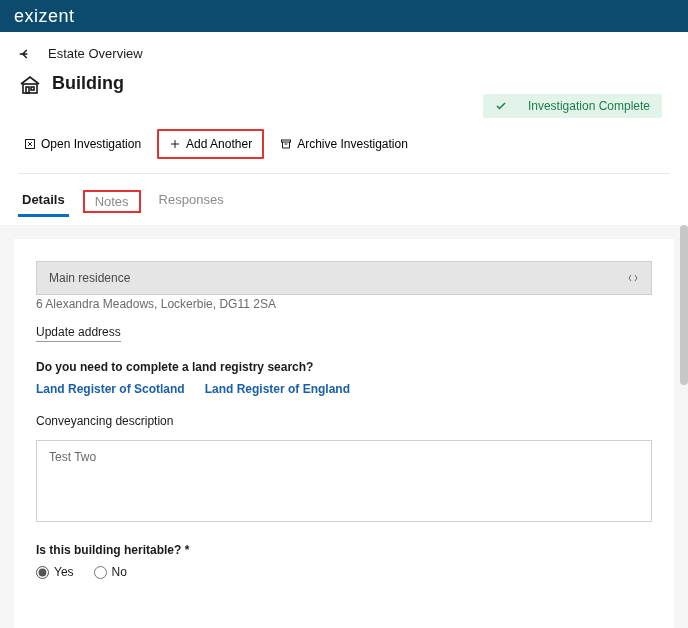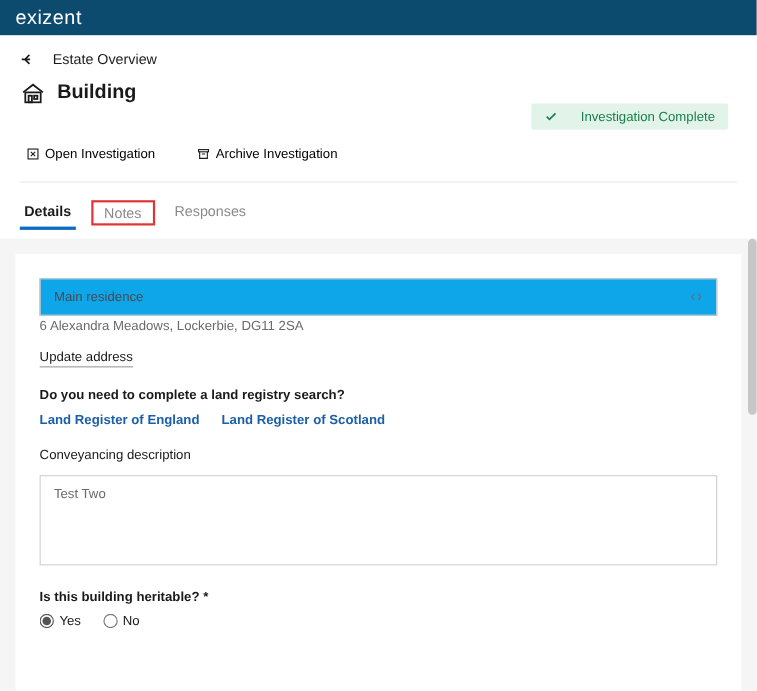--- a/index.html
+++ b/index.html
@@ -59,21 +59,21 @@
     padding: 5px 12px;
     font-size: 12px;
     display: flex;
     align-items: center;
     gap: 21px;
     border-radius: 2px;
   }
   .actions-row {
     display: flex;
     align-items: center;
-    gap: 26px;
+    gap: 10px;
     padding: 22px 18px 14px 18px;
     font-size: 12px;
     color: #1a1a1a;
   }
   .action-btn {
     display: flex;
     align-items: center;
     gap: 5px;
     padding: 4px 6px;
     cursor: pointer;
@@ -152,21 +152,21 @@
   }
   .select-box {
     width: 100%;
     border: 1px solid #cfcfcf;
     padding: 9px 12px;
     font-size: 12px;
     color: #4a4a4a;
     display: flex;
     justify-content: space-between;
     align-items: center;
-    background: #0ea5e9;
+    background: #e5e5e5;
   }
   .section-heading {
     font-size: 14px;
     font-weight: 700;
     margin-top: 18px;
   }
   .muted {
     font-size: 12px;
     color: #6a6a6a;
     margin-top: 2px;
@@ -255,20 +255,28 @@
 
 <div class="actions-row">
   <button class="action-btn">
     <svg viewBox="0 0 24 24" stroke="#1a1a1a" stroke-width="2" fill="none">
         <rect x="3" y="3" width="18" height="18"></rect>
         <path d="M8 8l8 8M16 8l-8 8"></path>
       </svg>
     <span>Open Investigation</span>
   </button>
 
+  <span class="red-box">
+    <button class="action-btn">
+      <svg viewBox="0 0 24 24" stroke="#1a1a1a" stroke-width="2" fill="none">
+          <path d="M12 4v16M4 12h16"></path>
+        </svg>
+      <span>Add Another</span>
+    </button>
+  </span>
 
   <button class="action-btn">
     <svg viewBox="0 0 24 24" stroke="#1a1a1a" stroke-width="2" fill="none">
         <rect x="3" y="4" width="18" height="4"></rect>
         <path d="M5 8v12h14V8M9 12h6"></path>
       </svg>
     <span>Archive Investigation</span>
   </button>
 </div>
 
@@ -296,22 +304,22 @@
           <path d="M8 6l-4 6 4 6M16 6l4 6-4 6"></path>
         </svg>
     </div>
 
     <div class="muted">6 Alexandra Meadows, Lockerbie, DG11 2SA</div>
 
     <span class="link-underline">Update address</span>
 
     <div class="question">Do you need to complete a land registry search?</div>
     <div class="link-row">
+      <span class="ext-link">Land Register of Scotland</span>
       <span class="ext-link">Land Register of England</span>
-      <span class="ext-link">Land Register of Scotland</span>
     </div>
 
     <div class="form-label sp" style="font-weight:400">Conveyancing description</div>
     <textarea class="textarea" style="">Test Two</textarea>
 
     <div class="question">Is this building heritable? *</div>
     <div class="radio-row">
       <label class="radio-opt">
         <input type="radio" name="heritable" checked="" style="">
         <span>Yes</span>

